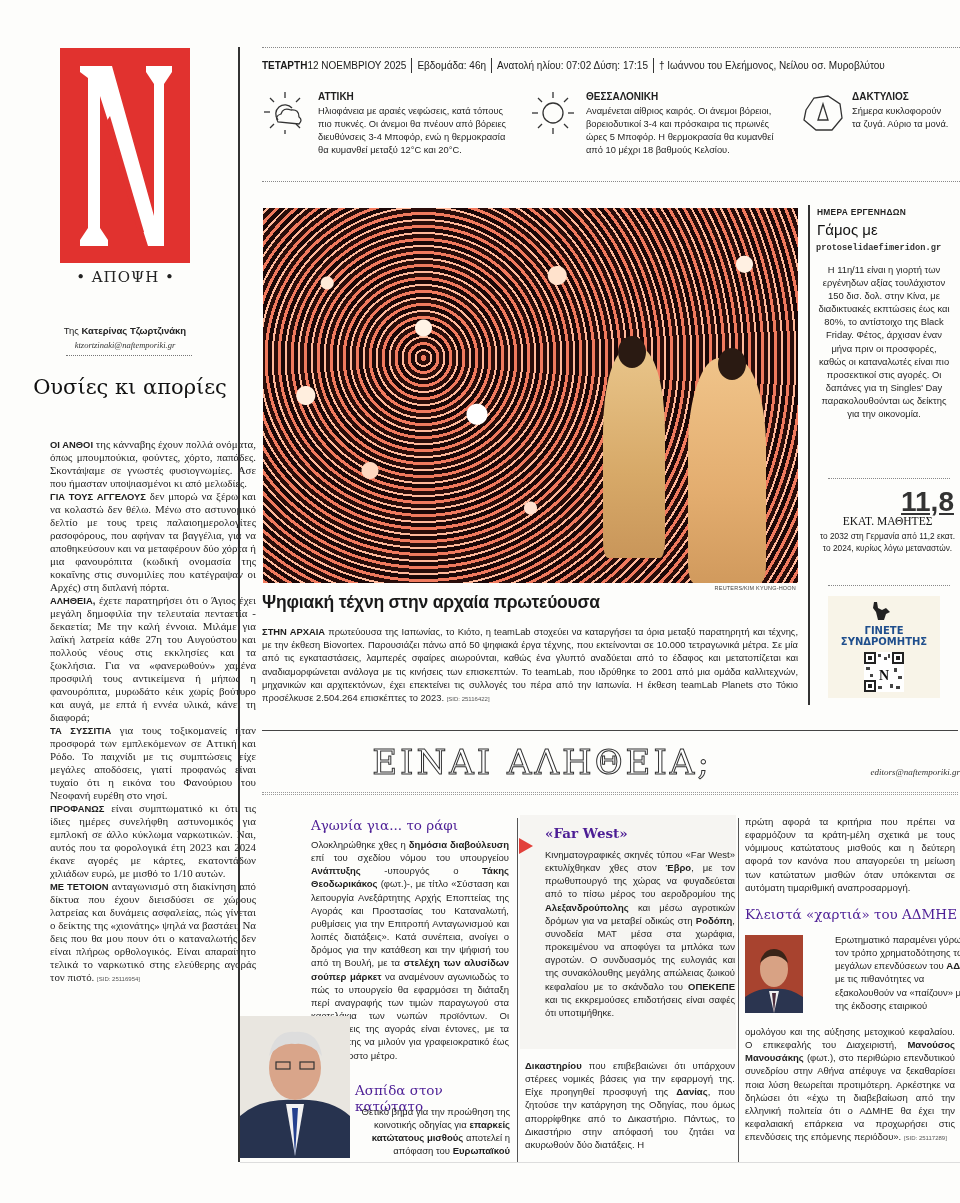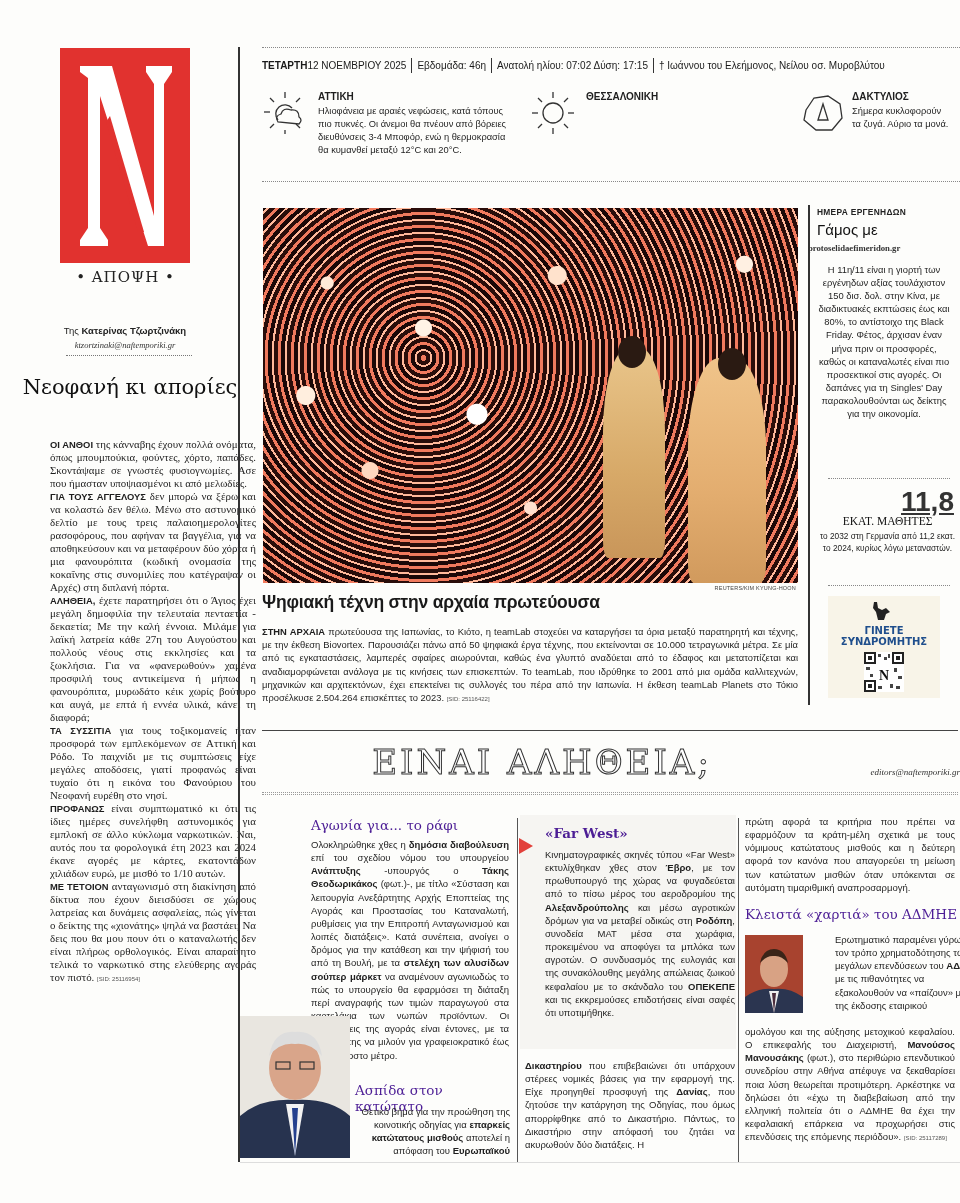--- a/index.html
+++ b/index.html
@@ -67,21 +67,21 @@
   .vrule-mid { left: 808px; top: 205px; height: 500px; border-left: 2px solid #333; }
 
   
   .main-headline { left: 262px; top: 592px; width: 540px; font-family: "Liberation Sans", sans-serif; font-weight: bold; font-size: 17.5px; color:#1a1a1a; letter-spacing: -0.2px; }
   .main-body { left: 262px; top: 625px; width: 536px; font-family: "Liberation Sans", sans-serif; font-size: 9.4px; line-height: 13.2px; color:#1e1e1e; text-align: justify; }
   .main-body b { font-weight: bold; }
 
   
   .side-kicker { left: 817px; top: 207px; width: 140px; font-family:"Liberation Sans", sans-serif; font-weight:bold; font-size:8.4px; color:#222; letter-spacing:0.3px; }
   .side-title { left: 817px; top: 221px; width: 140px; font-family:"Liberation Sans", sans-serif; font-size:15px; color:#111; }
-  .side-watermark { left: 808px; top: 243px; width: 152px; font-family:Liberation Serif, serif; font-weight:bold; font-size:8.7px; color:#333; }
+  .side-watermark { left: 808px; top: 243px; width: 152px; font-family:Liberation Mono, monospace; font-weight:bold; font-size:8.7px; color:#333;padding-left:8px; }
   .side-body { left: 818px; top: 263px; width: 132px; font-family:"Liberation Sans", sans-serif; font-size:9.4px; line-height:13.1px; color:#1f1f1f; text-align:center; }
   .side-dots-1 { left: 828px; top: 478px; width: 122px; border-top: 1px dotted #888; }
   .big-number { left: 855px; top: 486px; width: 145px; text-align:center; font-family:"Liberation Sans", sans-serif; font-weight:bold; font-size: 28px; color:#333;text-decoration:underline; }
   .big-number-label { left: 815px; top: 515px; width: 145px; text-align:center; font-family:Liberation Serif, serif; font-size: 11.5px; color:#111; }
   .big-number-text { left: 815px; top: 531px; width: 145px; text-align:center; font-family:"Liberation Sans", sans-serif; font-size: 8.3px; line-height: 11.8px; color:#222; }
   .side-dots-2 { left: 828px; top: 585px; width: 122px; border-top: 1px dotted #888; }
   .subscribe-box { left: 828px; top: 596px; width: 112px; height: 102px; background:#f8f4e8; }
   .subscribe-icon { left: 870px; top: 600px; width: 24px; height: 22px; }
   .subscribe-label { left: 828px; top: 625px; width: 112px; text-align:center; font-family:"DejaVu Sans", sans-serif; font-weight:bold; font-size:10px; line-height:11px; color:#1f4e8c; }
   .qr { left: 864px; top: 652px; width: 40px; height: 40px; }
@@ -124,21 +124,21 @@
 <div class="abs logo-box">
   <svg viewBox="0 0 110 200">
     <polygon points="10,10 42,10 84,160 84,28 76,16 76,10 102,10 102,16 94,28 94,190 78,190 30,40 30,172 38,184 38,190 10,190 10,184 18,172 18,22 10,16" fill="#fff"></polygon>
     <polygon points="40,60 74,176 68,176 36,66" fill="#e1322f"></polygon>
   </svg>
 </div>
 <div class="abs opinion-label">• ΑΠΟΨΗ •</div>
 <div class="abs byline"><span>Της </span><b>Κατερίνας Τζωρτζινάκη</b></div>
 <div class="abs byline-email">ktzortzinaki@naftemporiki.gr</div>
 <div class="abs byline-rule"></div>
-<div class="abs col-title">Νεοφανή κι απορίες</div>
+<div class="abs col-title">Ουσίες κι απορίες</div>
 
 <div class="abs left-body">
   <p><span class="lead">ΟΙ ΑΝΘΟΙ</span><span> της κάνναβης έχουν πολλά ονόματα, όπως μπουμπούκια, φούντες, χόρτο, παπάδες. Σκοντάψαμε σε γνωστές φυσιογνωμίες. Άσε που ήμασταν υποψιασμένοι κι από μελωδίες.</span></p>
   <p><span class="lead">ΓΙΑ ΤΟΥΣ ΑΓΓΕΛΟΥΣ</span><span> δεν μπορώ να ξέρω και να κολαστώ δεν θέλω. Μένω στο αστυνομικό δελτίο με τους τρεις παλαιοημερολογίτες ρασοφόρους, που αφήναν τα βαγγέλια, για να αποθηκεύσουν και να μεταφέρουν δύο χόρτα ή μια φανουρόπιτα (κωδική ονομασία της κοκαΐνης στις συνομιλίες που κατέγραψαν οι Αρχές) στη διπλανή πόρτα.</span></p>
   <p><span class="lead">ΑΛΗΘΕΙΑ,</span><span> έχετε παρατηρήσει ότι ο Άγιος έχει μεγάλη δημοφιλία την τελευταία πενταετία - δεκαετία; Με την καλή έννοια. Μιλάμε για λαϊκή λατρεία κάθε 27η του Αυγούστου και πολλούς νέους στις εκκλησίες και τα ξωκλήσια. Για να «φανερωθούν» χαμένα προσφιλή τους αντικείμενα ή μήπως η φανουρόπιτα, μυρωδάτο κέικ χωρίς βούτυρο και αυγά, με επτά ή εννέα υλικά, κάνει τη διαφορά;</span></p>
   <p><span class="lead">ΤΑ ΣΥΣΣΙΤΙΑ</span><span> για τους τοξικομανείς ήταν προσφορά των εμπλεκόμενων σε Αττική και Ρόδο. Το παιχνίδι με τις συμπτώσεις είχε μεγάλες αποδόσεις, γιατί προφανώς είναι τυχαίο ότι η εικόνα του Φανούριου του Νεοφανή ευρέθη στο νησί.</span></p>
   <p><span class="lead">ΠΡΟΦΑΝΩΣ</span><span> είναι συμπτωματικό κι ότι τις ίδιες ημέρες συνελήφθη αστυνομικός για εμπλοκή σε άλλο κύκλωμα ναρκωτικών. Ναι, αυτός που τα φορολογικά έτη 2023 και 2024 έκανε αγορές με κάρτες, εκατοντάδων χιλιάδων ευρώ, με μισθό το 1/10 αυτών.</span></p>
   <p><span class="lead">ΜΕ ΤΕΤΟΙΟΝ</span><span> ανταγωνισμό στη διακίνηση από δίκτυα που έχουν διεισδύσει σε χώρους λατρείας και δυνάμεις ασφαλείας, πώς γίνεται ο δείκτης της «χιονάτης» ψηλά να βαστάει; Να δεις που θα μου πουν ότι ο καταναλωτής δεν είναι πλήρως ορθολογικός. Είναι απαραίτητο τελικά το ναρκωτικό στης ελεύθερης αγοράς τον πιστό.</span> <span class="sid">[SID: 25116954]</span></p>
 </div>
 
@@ -182,20 +182,21 @@
         <line x1="23" y1="38" x2="23" y2="44"></line>
       <line x1="2" y1="23" x2="8" y2="23"></line>
         <line x1="38" y1="23" x2="44" y2="23"></line>
       <line x1="8" y1="8" x2="12" y2="12"></line>
         <line x1="38" y1="8" x2="34" y2="12"></line>
       <line x1="8" y1="38" x2="12" y2="34"></line>
         <line x1="38" y1="38" x2="34" y2="34"></line>
     </g>
   </svg>
   <div class="w-title">ΘΕΣΣΑΛΟΝΙΚΗ</div>
+  <div class="w-text">Αναμένεται αίθριος καιρός. Οι άνεμοι βόρειοι, βορειοδυτικοί 3-4 και πρόσκαιρα τις πρωινές ώρες 5 Μποφόρ. Η θερμοκρασία θα κυμανθεί από 10 μέχρι 18 βαθμούς Κελσίου.</div>
 </div>
 
 <div class="abs weather w-dakt">
   <svg class="w-icon" viewBox="0 0 46 46">
     <g stroke="#333" stroke-width="1.3" fill="none">
       <path d="M6 20 L14 8 L28 6 L40 14 L42 28 L32 40 L16 40 L4 30 Z"></path>
       <path d="M18 30 L23 14 L28 30 Z"></path>
     </g>
   </svg>
   <div class="w-title">ΔΑΚΤΥΛΙΟΣ</div>

